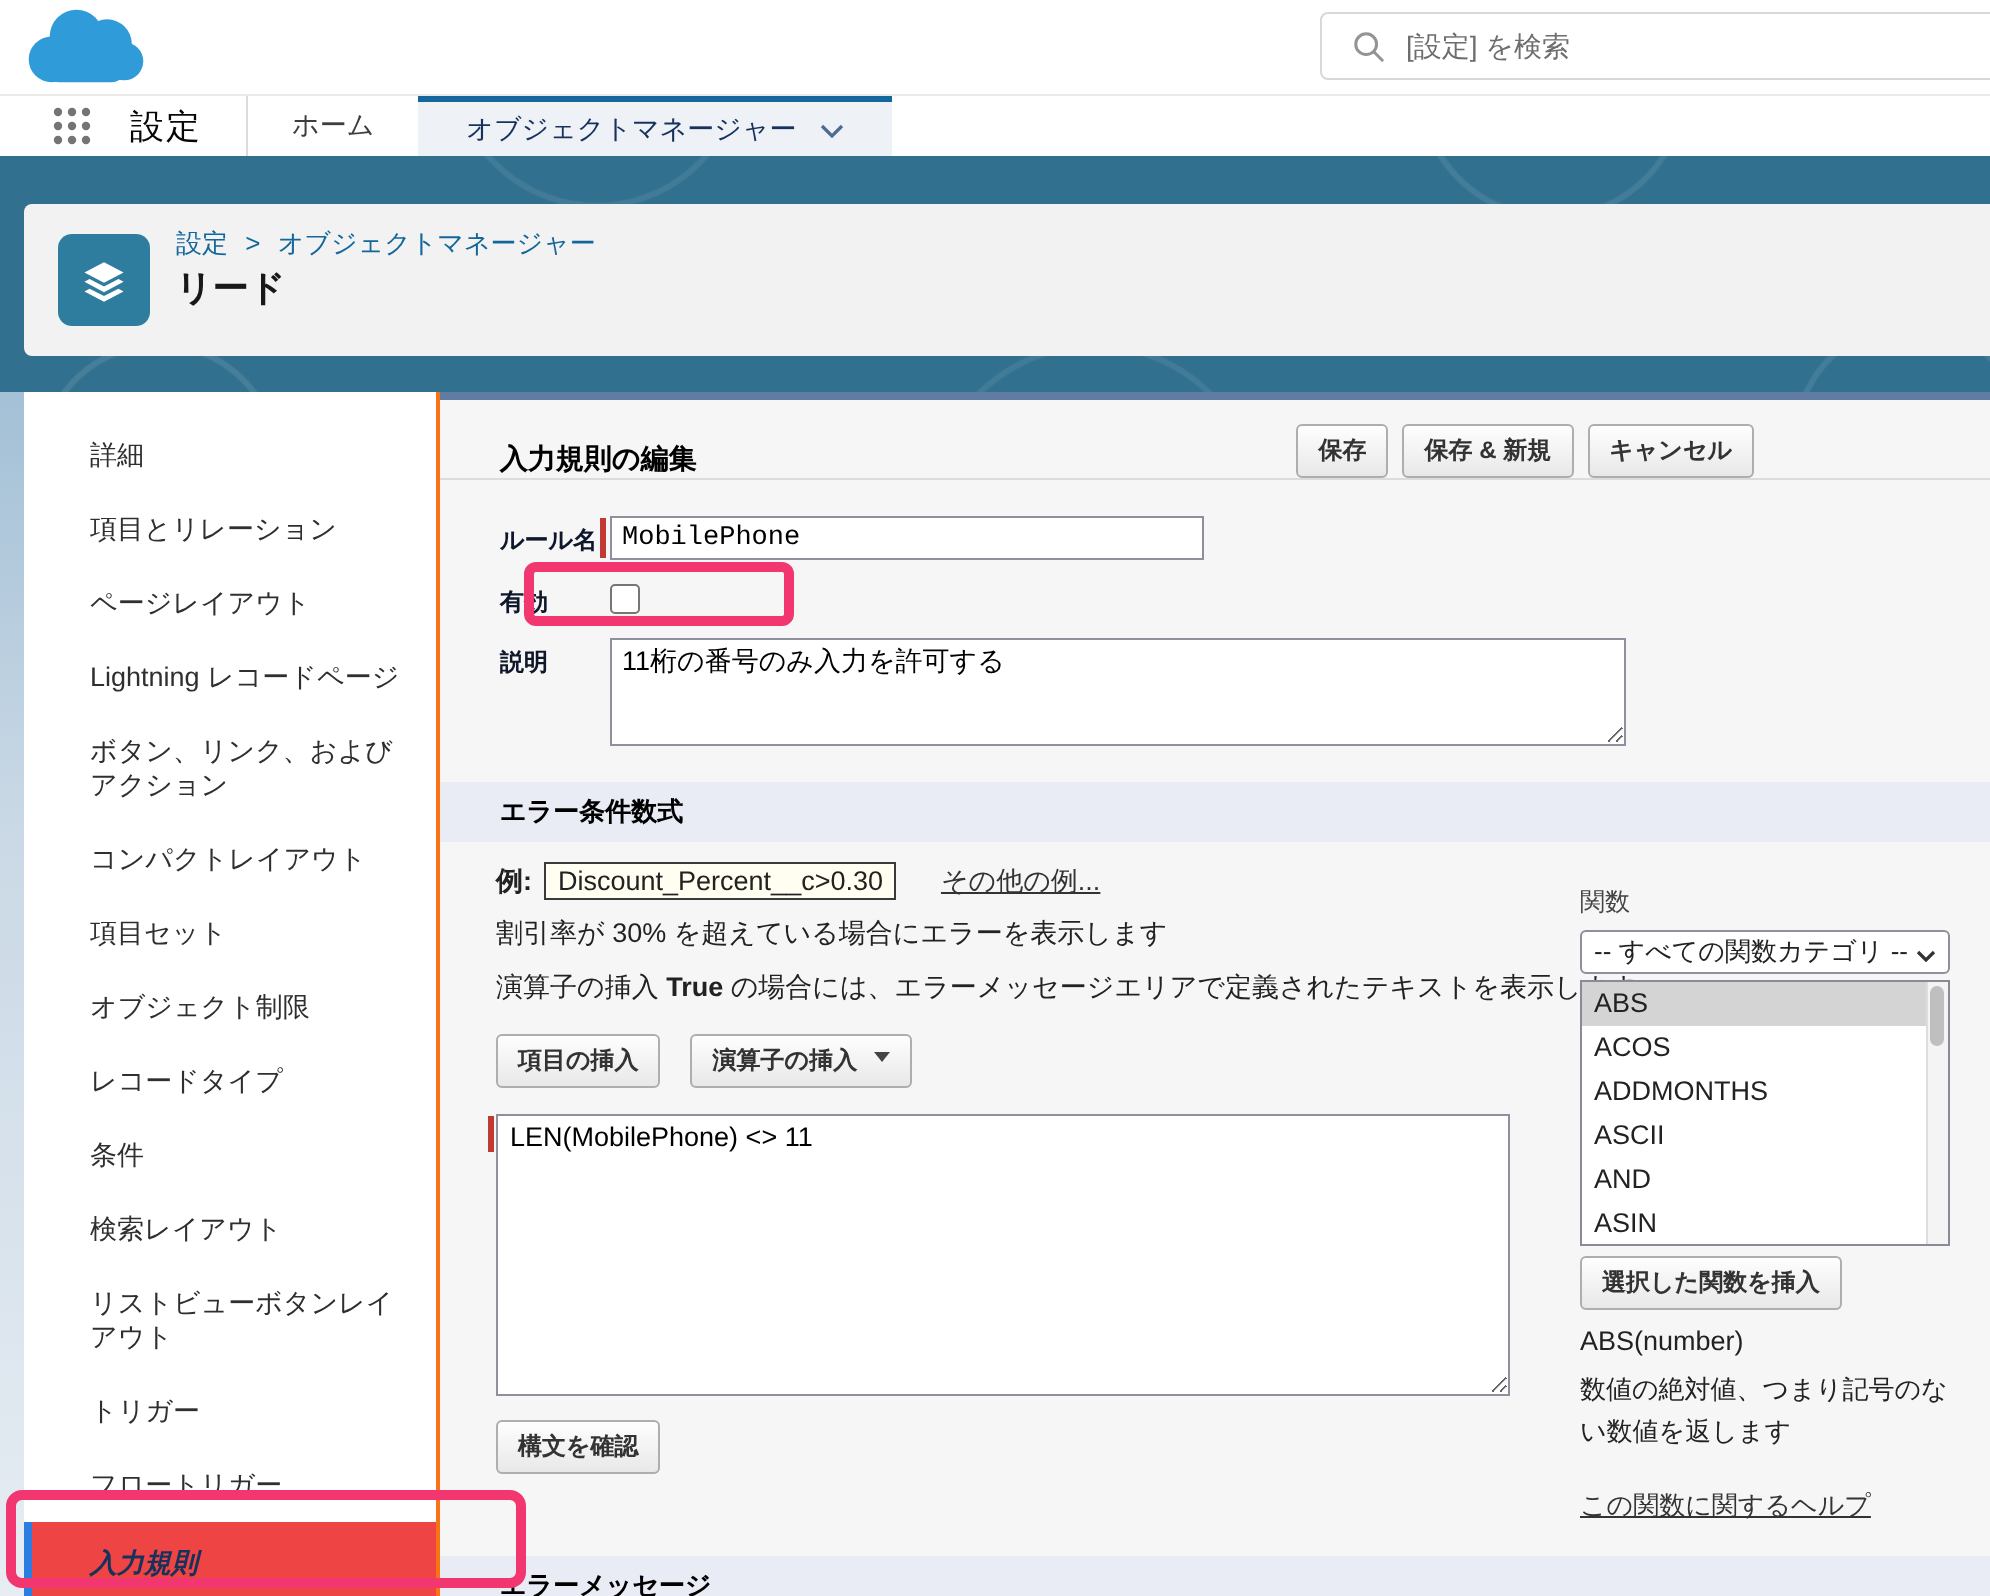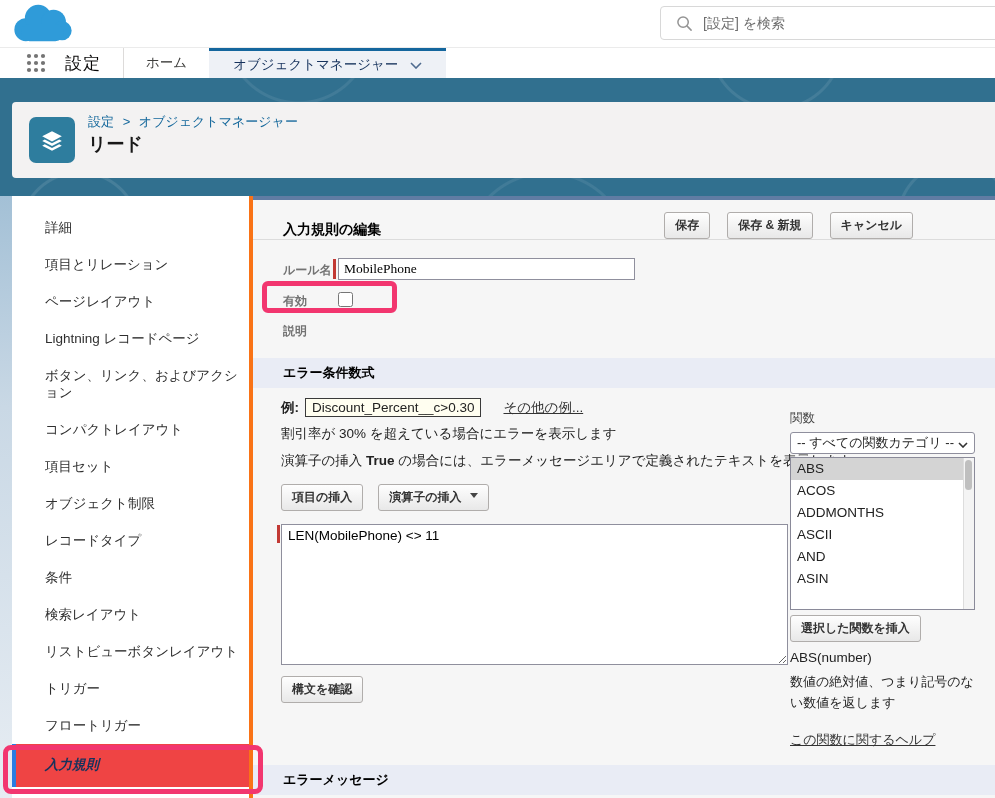--- a/index.html
+++ b/index.html
@@ -42,40 +42,40 @@
               background:#2e7d9e; display:flex; align-items:center; justify-content:center; }
   .crumbs { position:absolute; left:76px; top:11px; font-size:13px; color:#13679b; }
   .crumbs a { color:#13679b; text-decoration:none; cursor:pointer; }
   .crumb-sep { margin:0 5px; }
   .page-title { position:absolute; left:76px; top:30px; font-size:18px; font-weight:bold; color:#181818; }
   
   .page-bg { position:absolute; left:0; top:196px; width:995px; height:602px;
              background:linear-gradient(180deg,#a3c0d6 0%, #c9d8e5 35%, #e7edf3 100%); }
   
   .content { position:absolute; left:12px; top:196px; width:983px; height:602px; display:flex; }
-  .sidebar { width:241px; background:#fff; border-right:4px solid #f97316; padding-top:13px; flex:none; }
+  .sidebar { width:208px; background:#fff; border-right:2px solid #f97316; padding-top:13px; flex:none; }
   .side-item { padding:10px 10px 10px 33px; font-size:13.5px; color:#2f2f2f; line-height:17px;
                cursor:pointer; }
   .side-item.active { background:#ef4444; border-left:4px solid #2b7de1; padding-left:29px;
                       font-weight:bold; color:#16325c; padding-top:12px; padding-bottom:14px;font-style:italic; }
   .main { flex:1; background:#f6f6f6; border-top:4px solid #607ca3; min-width:0; }
   .panel-header { height:40px; border-bottom:1px solid #dcdcdc; display:flex; align-items:flex-end; }
   .panel-title { font-size:14px; font-weight:bold; color:#000; padding-left:30px; }
-  .hdr-buttons { margin-left:auto; padding-right:82px; display:flex; gap:17px; }
+  .hdr-buttons { margin-left:auto; padding-right:118px; display:flex; gap:7px; }
   .btn { font-size:12px; font-weight:bold; color:#333; padding:4px 10px;
          background:linear-gradient(180deg,#fefefe,#e8e8e8); border:1px solid #b0adab;
          border-radius:3px; cursor:pointer; font-family:"Liberation Sans","DejaVu Sans",sans-serif; white-space:nowrap; }
   
   .form-area { padding:18px 0 18px 30px; }
   .frow { display:flex; margin-bottom:9px; }
-  .flabel { width:55px; font-size:12px; font-weight:bold; color:#737373; padding-top:4px; flex:none; }
+  .flabel { width:55px; font-size:12px; font-weight:bold; color:#0f172a; padding-top:4px; flex:none; }
   .field-wrap { position:relative; }
   .req-bar { position:absolute; left:-5px; top:1px; width:3px; height:20px; background:#c23934; }
   .text-input { width:297px; height:22px; border:1px solid #8f8f9d; font-size:13.5px; padding:0 5px;
-                font-family:Liberation Serif, serif; background:#fff; }
+                font-family:Liberation Mono, monospace; background:#fff; }
   .chkbox { width:15px; height:15px; margin-top:3px; cursor:pointer; }
   .desc-area { width:508px; height:54px; border:1px solid #8f8f9d; font-size:13.5px; padding:2px 5px;
                font-family:"Liberation Sans","DejaVu Sans",sans-serif; resize:both; background:#fff; }
   .section-bar { background:#e9ecf5; font-size:13px; font-weight:bold; color:#000; padding:6px 30px; }
   
   .formula-section { display:flex; padding:10px 20px 0 28px; }
   .left-col { width:507px; flex:none; }
   .example-row { display:flex; align-items:center; font-size:13.5px; white-space:nowrap; }
   .ex-label { font-weight:bold; margin-right:6px; }
   .ex-box { border:1px solid #3a3a3a; background:#fffef0; padding:1px 6px; font-size:13.5px; }
@@ -92,21 +92,21 @@
                   resize:both; background:#fff; }
   .formula-req { position:absolute; left:-4px; top:1px; width:3px; height:18px; background:#c23934; }
   .syntax-btn { margin-top:7px; }
   
   .right-col { margin-left:auto; width:185px; flex:none; padding-top:12px; }
   .fn-label { font-size:12.5px; color:#444; margin-bottom:5px; }
   .fn-select { border:1px solid #8f8f9d; border-radius:3px; background:#fff; height:22px;
                display:flex; align-items:center; font-size:13px; color:#222; padding:0 6px;
                cursor:pointer; white-space:nowrap; overflow:hidden; }
   .fn-select .sel-chevron { margin-left:auto; flex:none; }
-  .fn-list { border:1px solid #8a8a99; background:#fff; margin-top:3px; height:153px;
+  .fn-list { border:1px solid #8a8a99; background:#fff; margin-top:3px; height:133px;
              position:relative; overflow:hidden; }
   .fn-items { margin-right:11px; }
   .fn-item { font-size:13.5px; padding:2px 6px; height:22px; line-height:18px; cursor:pointer;
              white-space:nowrap; }
   .fn-item.selected { background:#d4d4d4; }
   .fn-scroll { position:absolute; right:0; top:0; bottom:0; width:11px; background:#f4f4f4;
                border-left:1px solid #ddd; }
   .fn-thumb { position:absolute; right:2px; top:2px; width:7px; height:30px; background:#bfbfbf;
               border-radius:4px; cursor:pointer; }
   .fn-insert { margin-top:5px; }
@@ -235,20 +235,21 @@
           <span class="req-bar"></span>
           <input class="text-input" type="text" value="MobilePhone" style="">
         </span>
       </div>
       <div class="frow">
         <span class="flabel">有効</span>
         <input class="chkbox" type="checkbox" style="">
       </div>
       <div class="frow" style="margin-bottom:0;">
         <span class="flabel">説明</span>
+        <textarea class="desc-area" style="">11桁の番号のみ入力を許可する</textarea>
       </div>
     </div>
 
     <div class="section-bar">エラー条件数式</div>
 
     <div class="formula-section">
       <div class="left-col">
         <div class="example-row">
           <span class="ex-label">例:</span>
           <span class="ex-box">Discount_Percent__c&gt;0.30</span>

